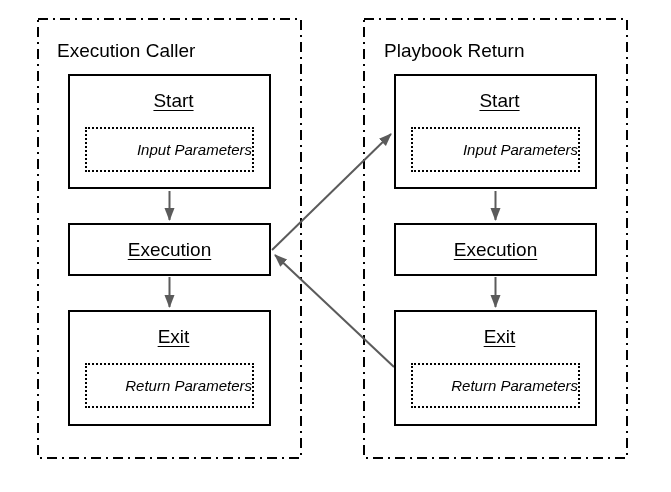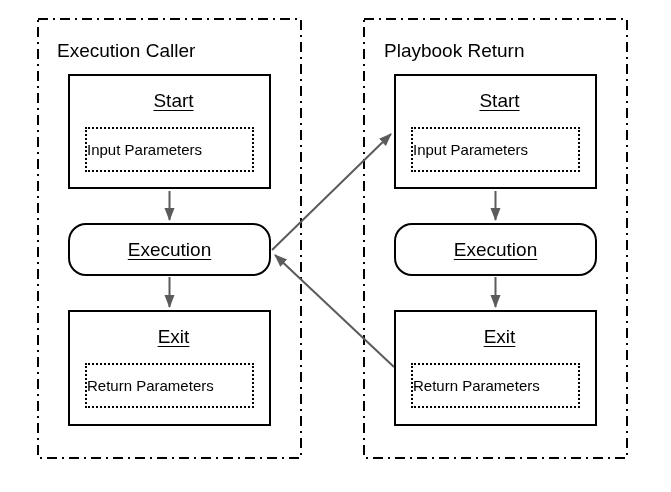--- a/index.html
+++ b/index.html
@@ -36,33 +36,33 @@
     font-size: 19px;
     line-height: 23px;
     text-decoration: underline;
     text-underline-offset: 3px;
   }
   .node.tall { padding-top: 13px; padding-left: 8px; }
   .node.slim {
     display: flex;
     align-items: center;
     justify-content: center;
-    border-radius: 18px;
   }
   .param-box {
     position: absolute;
     left: 15px; right: 15px;
     top: 51px; height: 45px;
     box-sizing: border-box;
     border: 2px dotted #000000;
     display: flex;
     align-items: center;
-    justify-content: flex-start;
+    justify-content: flex-end;
     font-size: 15px;
     text-align: center;
+    font-style: italic;
   }
   .edge { stroke: #5b5b5b; stroke-width: 2; }
   .frame { fill: none; stroke: #000000; stroke-width: 2; stroke-dasharray: 10 5 2 5; }
 </style>
 </head>
 <body>
 
 <div class="canvas">
 
   <svg class="layer" viewBox="0 0 671 492" xmlns="http://www.w3.org/2000/svg">

